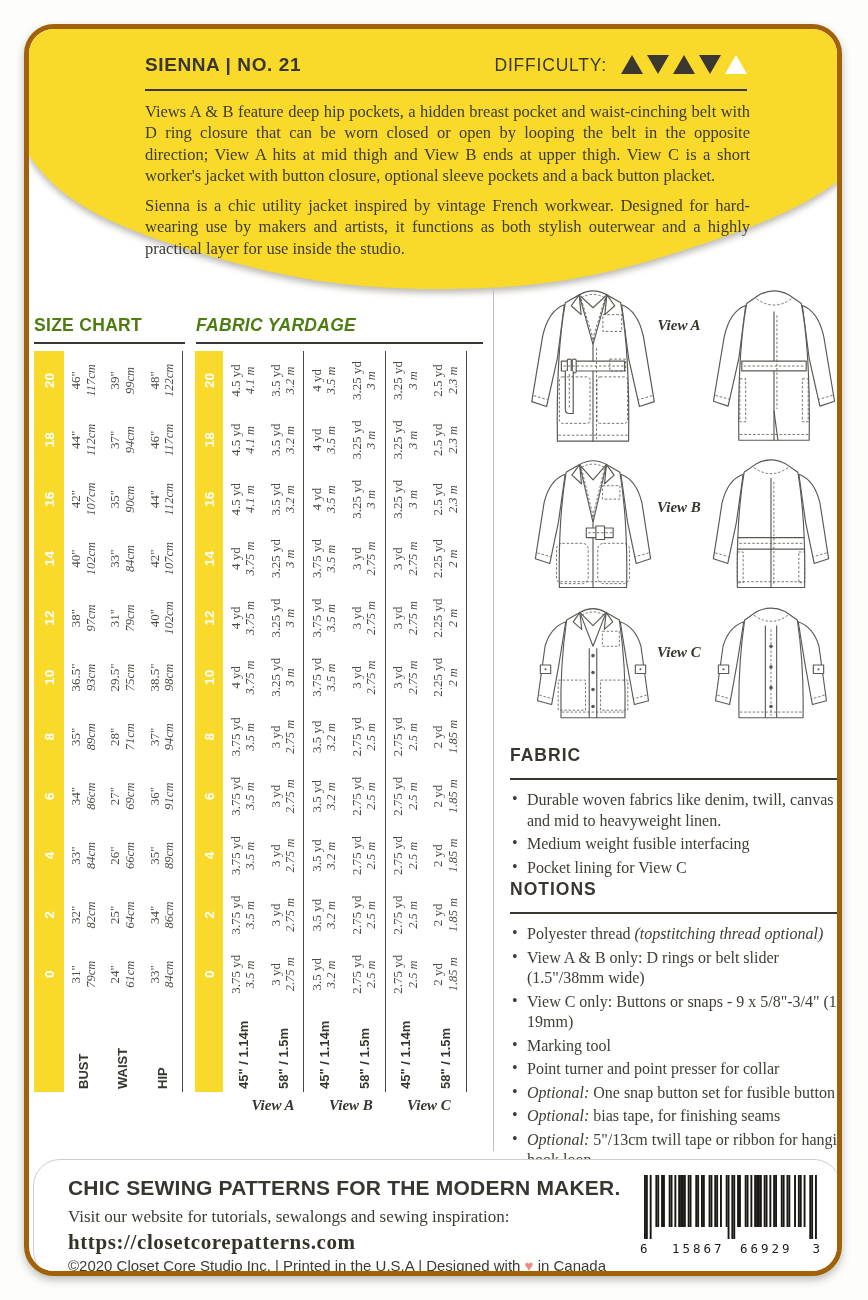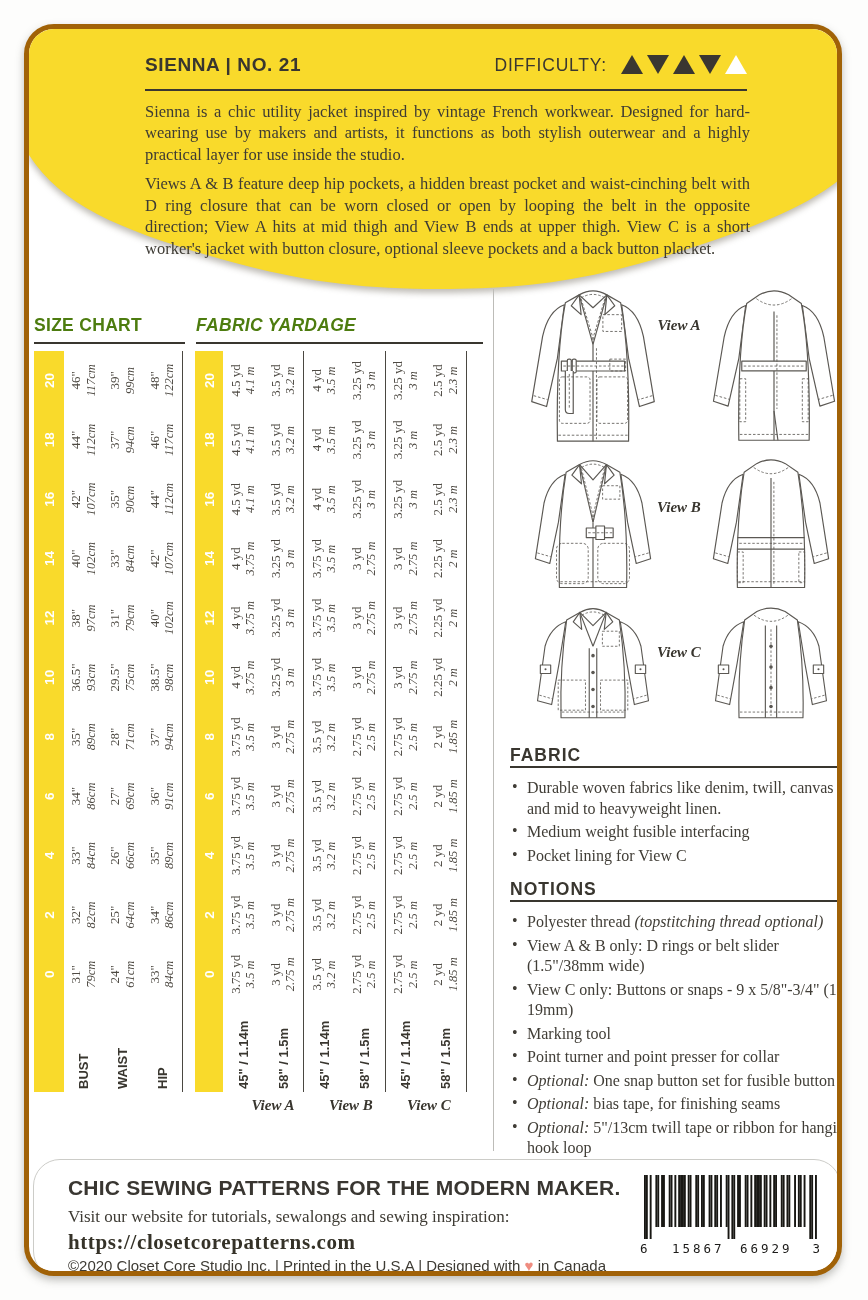--- a/index.html
+++ b/index.html
@@ -61,21 +61,21 @@
   .vdivider { position:absolute; left:464px; top:260px; width:1px; height:862px; background:#bdbcb8; }
 
   
   .flat { position:absolute; }
 
   
   .txt-sec { position:absolute; left:481px; width:346px; }
   #fabric-sec  { top:716px; }
   #notions-sec { top:850px; }
   .txt-sec h3 { font-size:17.5px; font-weight:700; letter-spacing:1px; color:#39362f;
-    border-bottom:2px solid #39362f; padding-bottom:0; margin-bottom:10px; }
+    border-bottom:2px solid #39362f; padding-bottom:12px; margin-bottom:10px; }
   .txt-sec ul { list-style:none; }
   .txt-sec li { position:relative; padding-left:17px; margin-bottom:3px;
     font-family:"Liberation Serif", serif; font-size:16px; line-height:20.5px; color:#403d36; }
   .txt-sec li .bullet { position:absolute; left:2px; top:-1px; }
   .txt-sec li i { font-style:italic; }
 
   
   .bottom-box { position:absolute; left:4px; top:1130px; width:808px; height:119px;
     border:1px solid #ccccc8; border-radius:27px; background:#fff; }
   .tagline { position:absolute; left:34px; top:16px; font-size:21px; font-weight:700;
@@ -112,22 +112,22 @@
             <polygon points="11,0 22,19 0,19" fill="#3a3731"></polygon>
             <polygon points="26,0 48,0 37,19" fill="#3a3731"></polygon>
             <polygon points="63,0 74,19 52,19" fill="#3a3731"></polygon>
             <polygon points="78,0 100,0 89,19" fill="#3a3731"></polygon>
             <polygon points="115,0 126,19 104,19" fill="#ffffff"></polygon>
           </svg>
       </div>
     </div>
     <div class="title-rule"></div>
     <div class="desc-wrap">
+      <p class="desc">Views A &amp; B feature deep hip pockets, a hidden breast pocket and waist-cinching belt with D ring closure that can be worn closed or open by looping the belt in the opposite direction; View A hits at mid thigh and View B ends at upper thigh. View C is a short worker's jacket with button closure, optional sleeve pockets and a back button placket.</p>
       <p class="desc">Sienna is a chic utility jacket inspired by vintage French workwear. Designed for hard-wearing use by makers and artists, it functions as both stylish outerwear and a highly practical layer for use inside the studio.</p>
-      <p class="desc">Views A &amp; B feature deep hip pockets, a hidden breast pocket and waist-cinching belt with D ring closure that can be worn closed or open by looping the belt in the opposite direction; View A hits at mid thigh and View B ends at upper thigh. View C is a short worker's jacket with button closure, optional sleeve pockets and a back button placket.</p>
     </div>
 
     <h2 class="tbl-head" id="sc-head">SIZE CHART</h2>
     <h2 class="tbl-head" id="fy-head">FABRIC YARDAGE</h2>
 
     <div class="rot-strip" id="size-strip">
       <div class="rot-inner" id="size-inner">
           <table id="size-table">
             <colgroup>
               <col style="width:88px">

